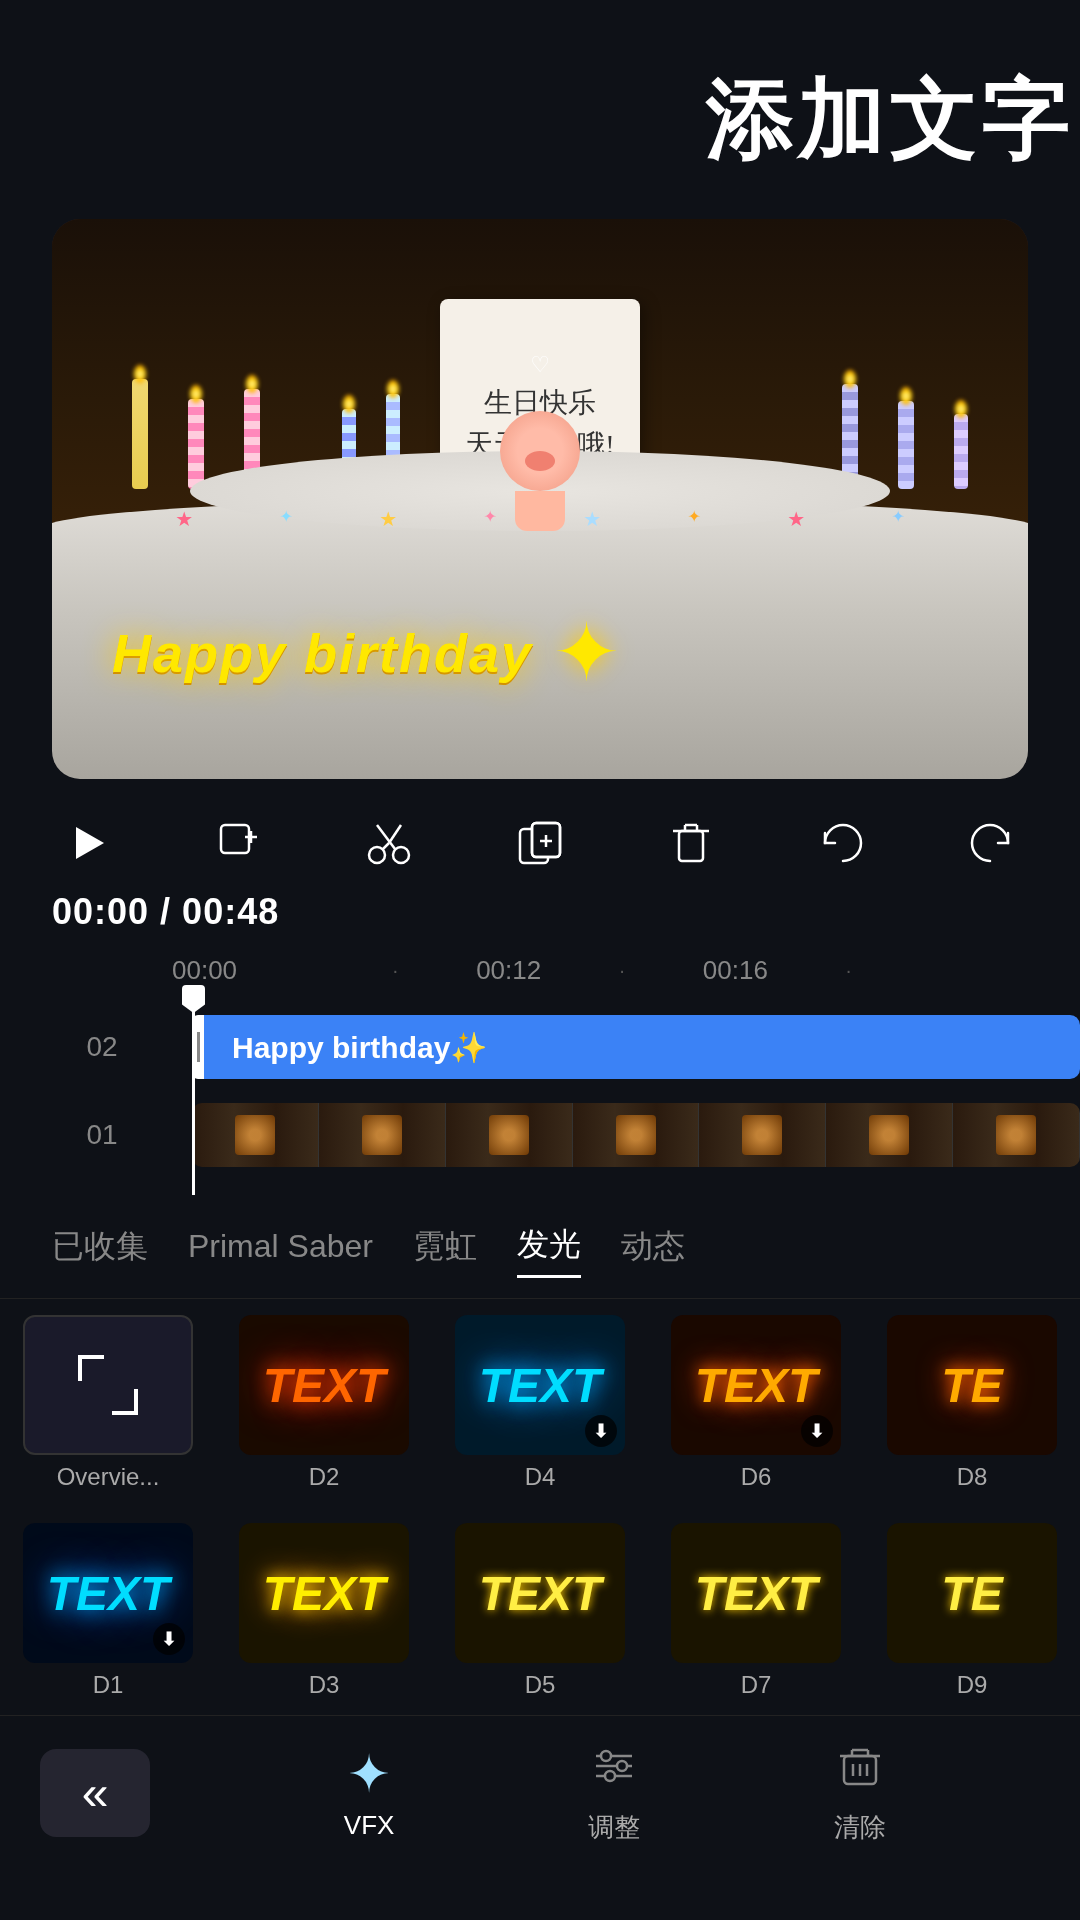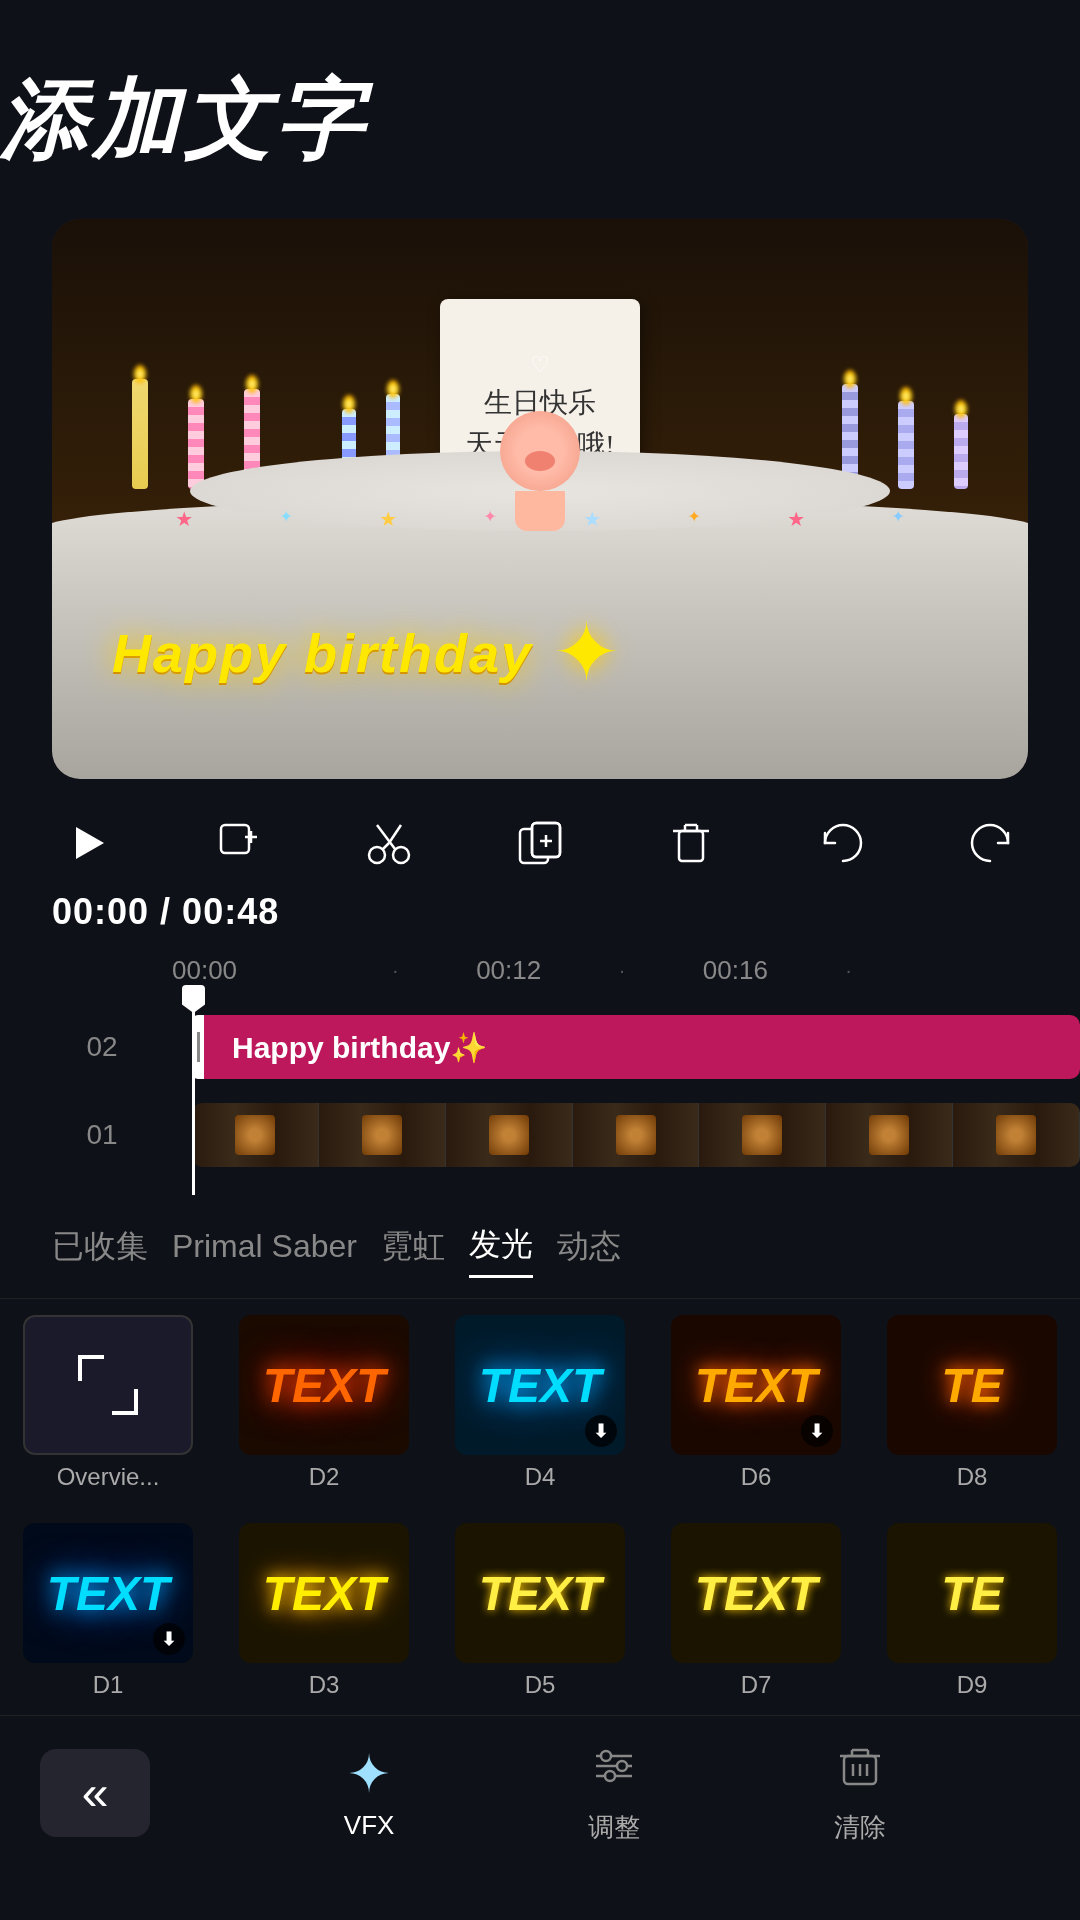--- a/index.html
+++ b/index.html
@@ -8,23 +8,22 @@
       width: 1080px;
       min-height: 1920px;
       background: #0e1117;
       font-family: -apple-system, 'PingFang SC', 'Helvetica Neue', Arial, sans-serif;
       color: #fff;
       overflow-x: hidden;
     }
 
     
     .header {
-      text-align: left;
-      padding: 60px 0 40px 0;
-      font-style: italic;
+      text-align: right;
+      padding: 60px 6px 40px 0;
     }
     .header-title {
       font-size: 88px;
       font-weight: 900;
       color: #fff;
       letter-spacing: 4px;
     }
 
     
     .video-container {
@@ -174,21 +173,21 @@
       flex-shrink: 0;
     }
     .track-content {
       flex: 1;
       height: 64px;
       position: relative;
       overflow: hidden;
     }
     .text-track {
       height: 64px;
-      background: #be185d;
+      background: #3b82f6;
       border-radius: 10px;
       display: flex;
       align-items: center;
       padding: 0 20px;
       font-size: 30px;
       color: #fff;
       font-weight: 600;
       position: relative;
       margin-left: 40px;
     }
@@ -252,21 +251,21 @@
       background: #fff;
       border-radius: 4px 4px 0 0;
       clip-path: polygon(0 0, 100% 0, 100% 70%, 50% 100%, 0 70%);
     }
 
     
     .effect-tabs {
       display: flex;
       align-items: center;
       padding: 28px 52px 20px;
-      gap: 24px;
+      gap: 40px;
       border-bottom: 1px solid #222;
       overflow-x: auto;
     }
     .effect-tab {
       font-size: 32px;
       color: #888;
       cursor: pointer;
       white-space: nowrap;
       padding-bottom: 8px;
     }

